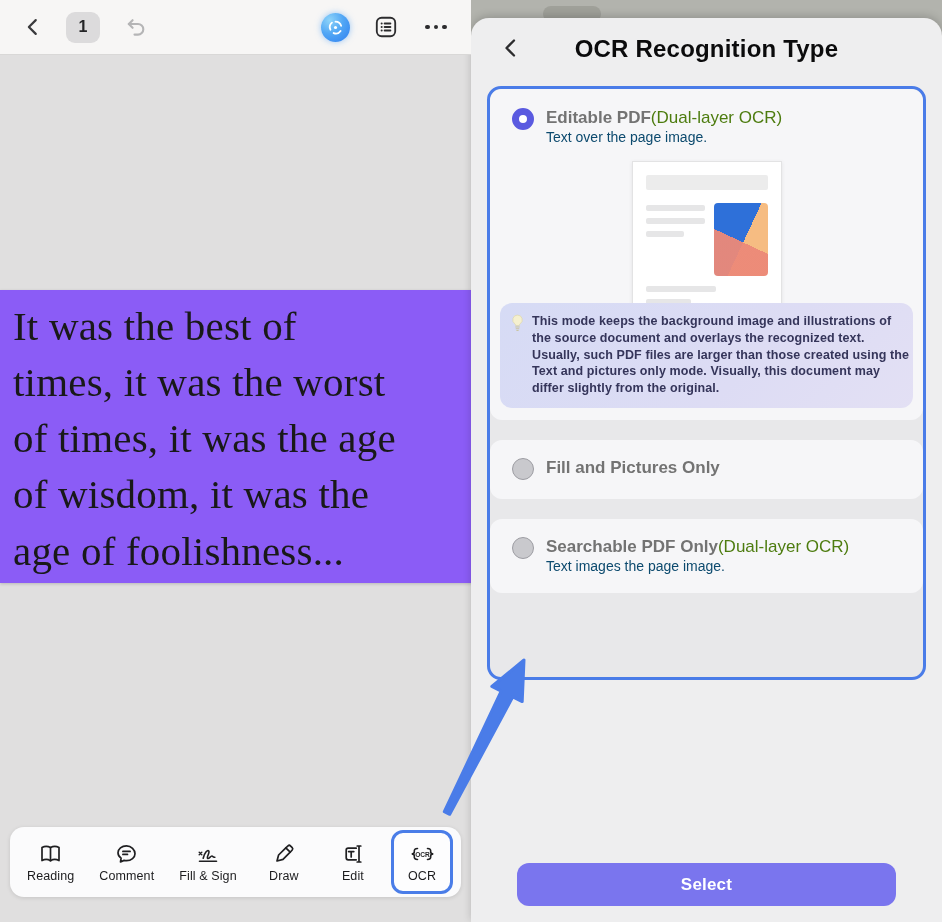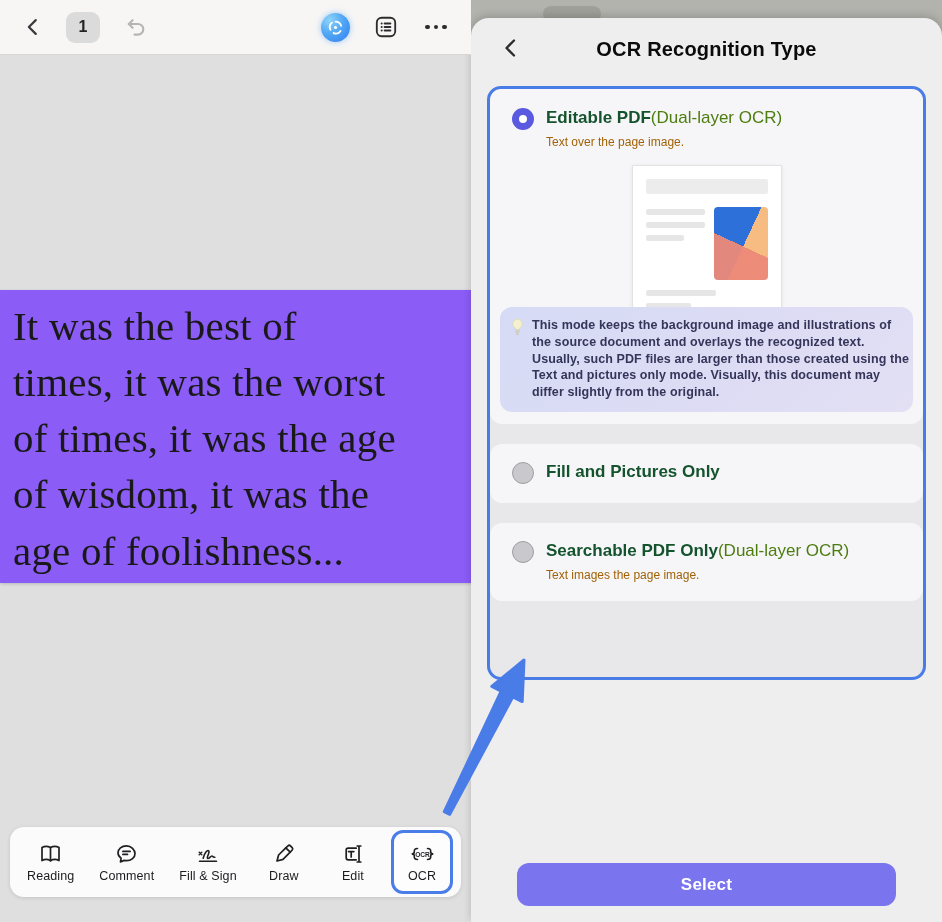--- a/index.html
+++ b/index.html
@@ -41,36 +41,36 @@
   .tool-item.active { border-color:#4a7de8; background:#fdfdfe; height:64px; }
 
   
   .right-panel { width:471px; height:922px; background:#b2b3ad; position:relative; }
   .backdrop-blob { position:absolute; top:6px; left:72px; width:58px; height:16px; border-radius:8px; background:#9fa099; }
   .sheet { position:absolute; top:18px; left:0; right:0; bottom:0; background:#eeeeef;
            border-radius:18px 18px 0 0; box-shadow:0 -2px 8px rgba(0,0,0,.18); }
 
   .sheet-header { position:relative; height:62px; display:flex; align-items:center; justify-content:center; }
   .sheet-back { position:absolute; left:28px; top:18px; width:24px; height:24px; cursor:pointer; }
-  .sheet-title { font-size:20px; font-weight:800; color:#0b0b0c; letter-spacing:.2px; }
+  .sheet-title { font-size:24px; font-weight:800; color:#0b0b0c; letter-spacing:.2px; }
 
   .options-box { margin:6px 16px 0; height:594px; border:3.5px solid #4a7ce8; border-radius:14px;
                  background:#e8e8ea; overflow:hidden; display:flex; flex-direction:column; }
   .opt-card { background:#f6f6f8; border-radius:12px; }
   .opt-divider { height:20px; background:#e8e8ea; flex:none; }
 
   .opt-head { display:flex; align-items:flex-start; padding:18px 20px 0 22px; }
   .radio { width:22px; height:22px; border-radius:50%; flex:none; margin-top:1px; }
   .radio.selected { border:7px solid #5a5ae0; background:#ffffff; }
   .radio.unselected { background:#c9c9cd; border:1.5px solid #9d9da3; }
   .opt-titles { margin-left:12px; }
   .opt-title-row { font-size:17px; line-height:22px; }
-  .opt-title { font-weight:700; color:#14532d; }
+  .opt-title { font-weight:700; color:#737373; }
   .opt-title-suffix { font-weight:400; color:#4d7c0f; }
-  .opt-subtitle { font-size:12px; color:#a16207; margin-top:6px; }
+  .opt-subtitle { font-size:14px; color:#0c4a6e; }
 
   .opt1 { padding-bottom:12px; }
   .illustration { position:relative; width:150px; margin:16px auto 0; height:176px; }
   .doc-page { position:absolute; top:0; left:0; width:150px; height:210px; background:#ffffff;
               border:1px solid #e3e3e4; box-shadow:0 1px 4px rgba(0,0,0,.08); padding:13px 13px; }
   .pg-header { height:15px; background:#ececec; border-radius:2px; margin-bottom:13px; }
   .pg-row { display:flex; gap:9px; }
   .pg-col { flex:1; display:flex; flex-direction:column; gap:7px; padding-top:2px; }
   .pg-bar { height:6px; background:#e6e6e7; border-radius:2px; }
   .pg-bar.short { width:65%; }

